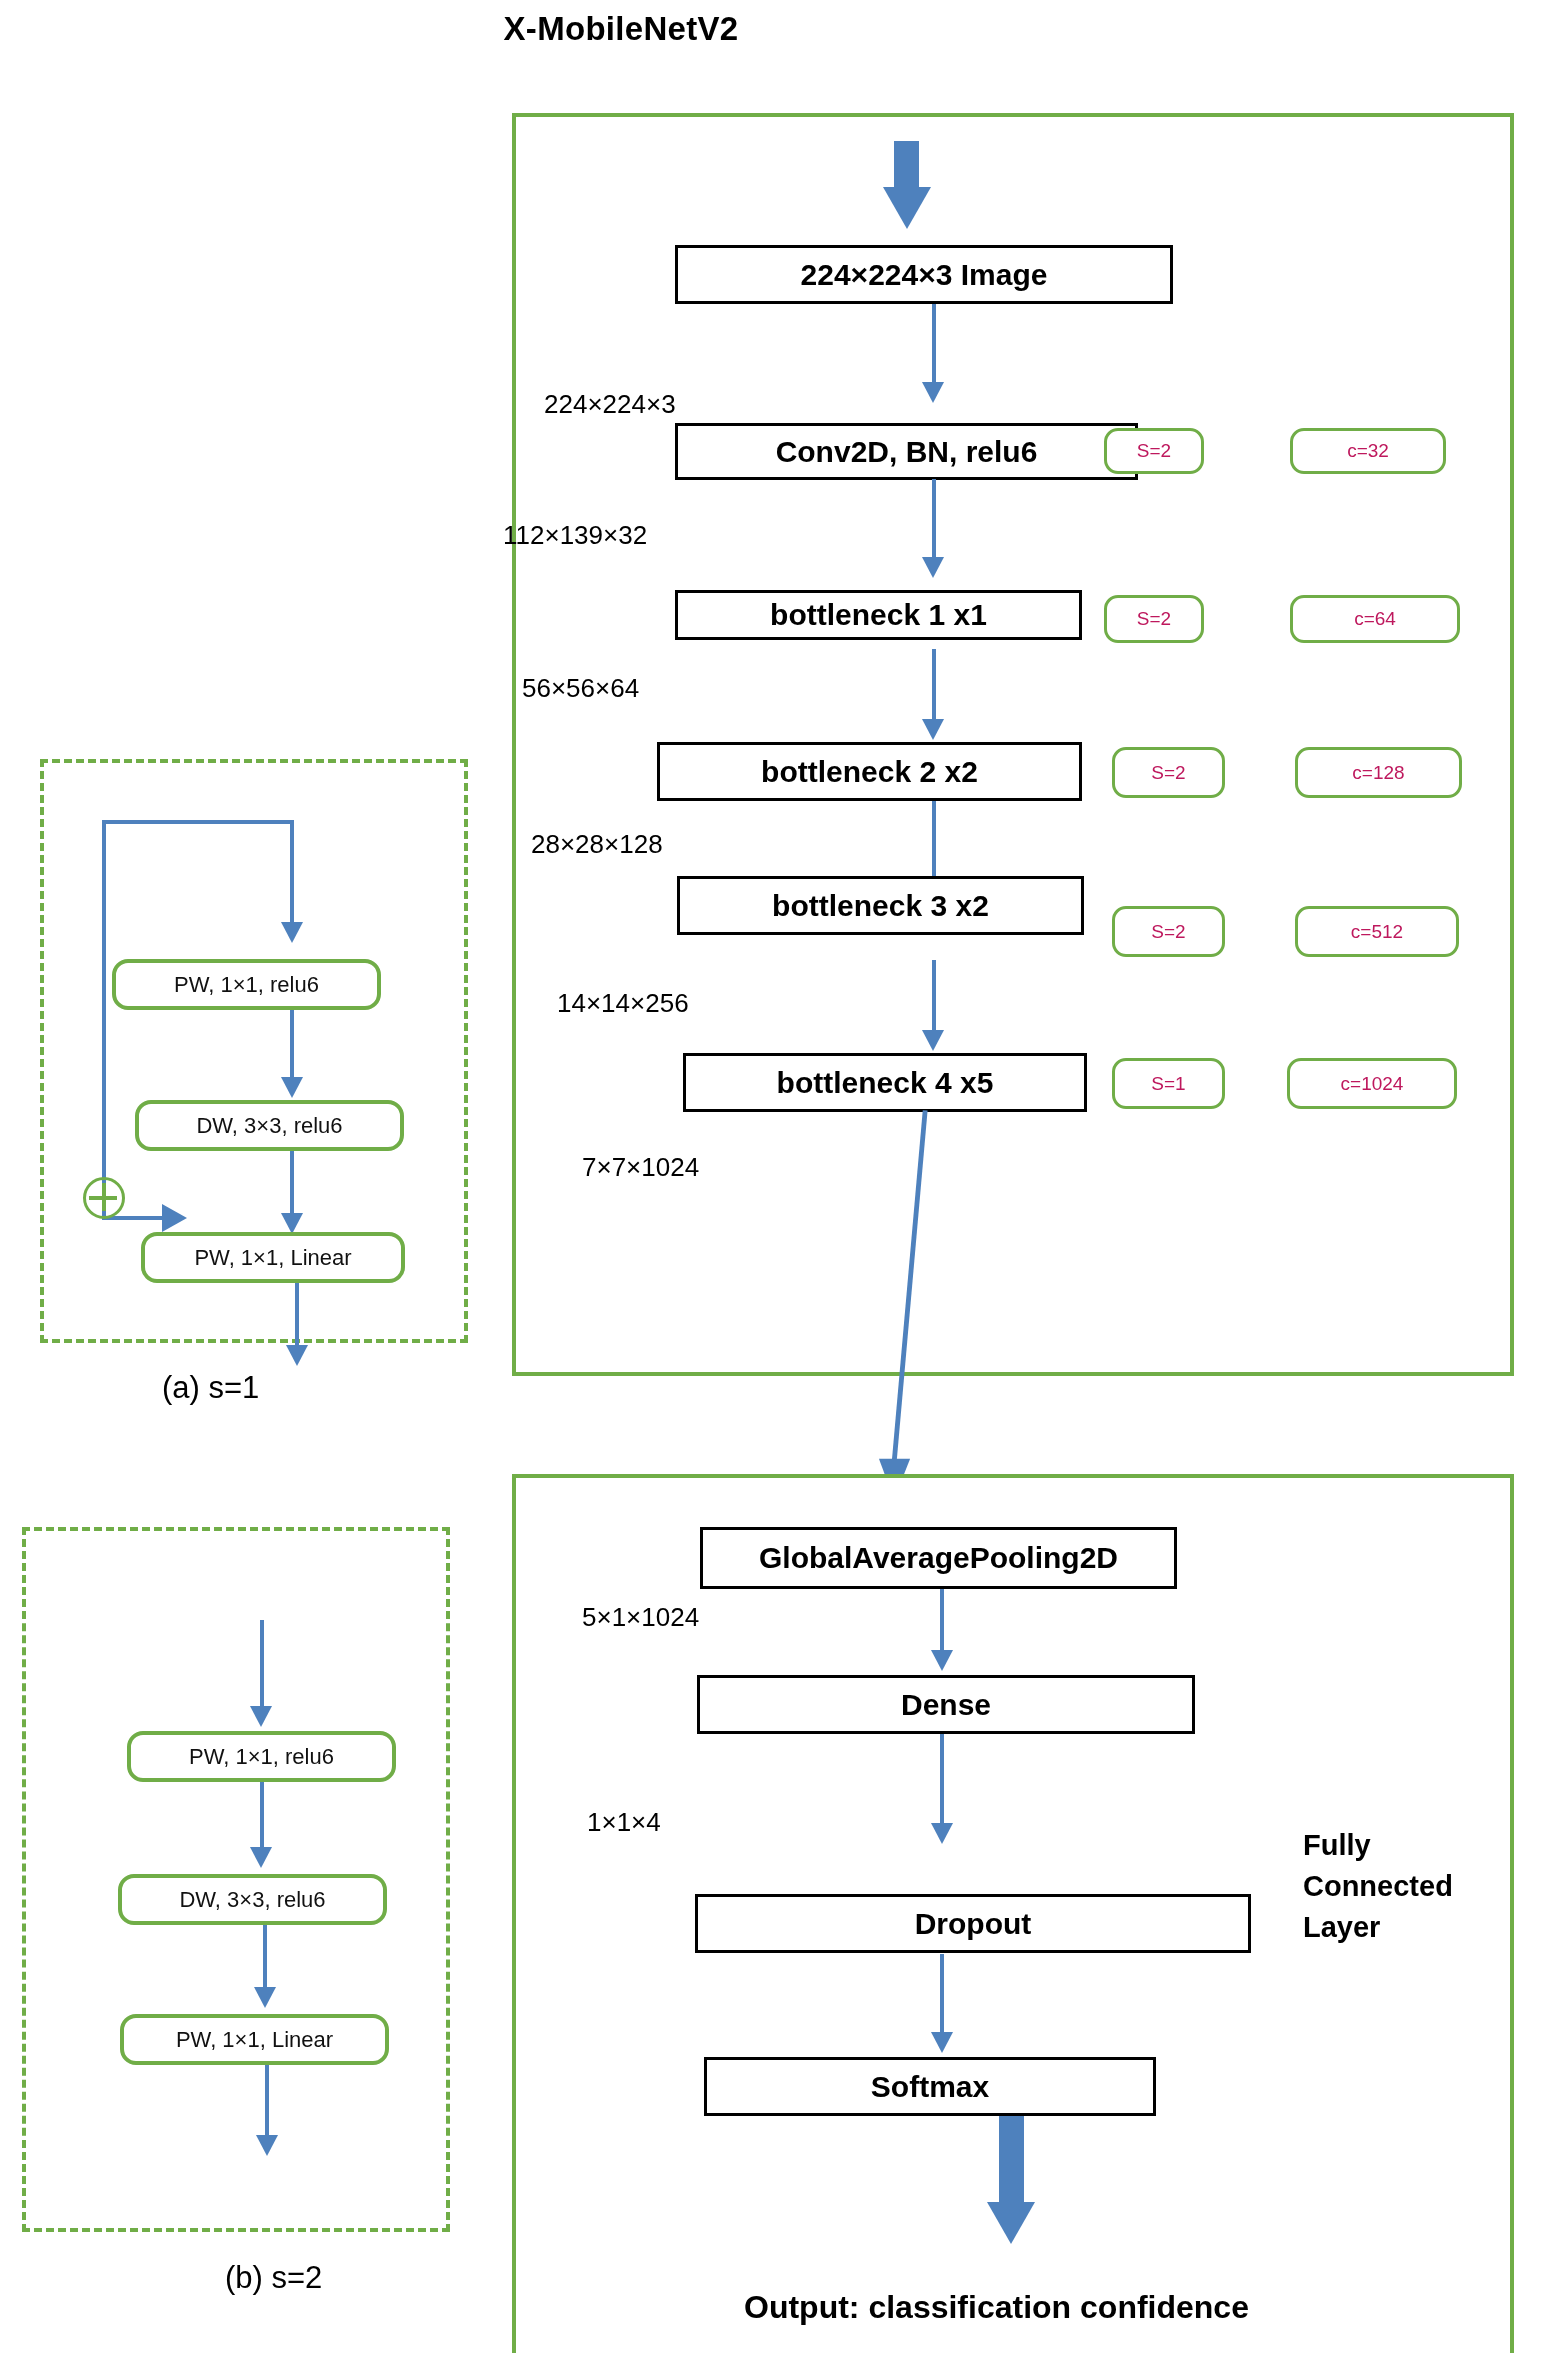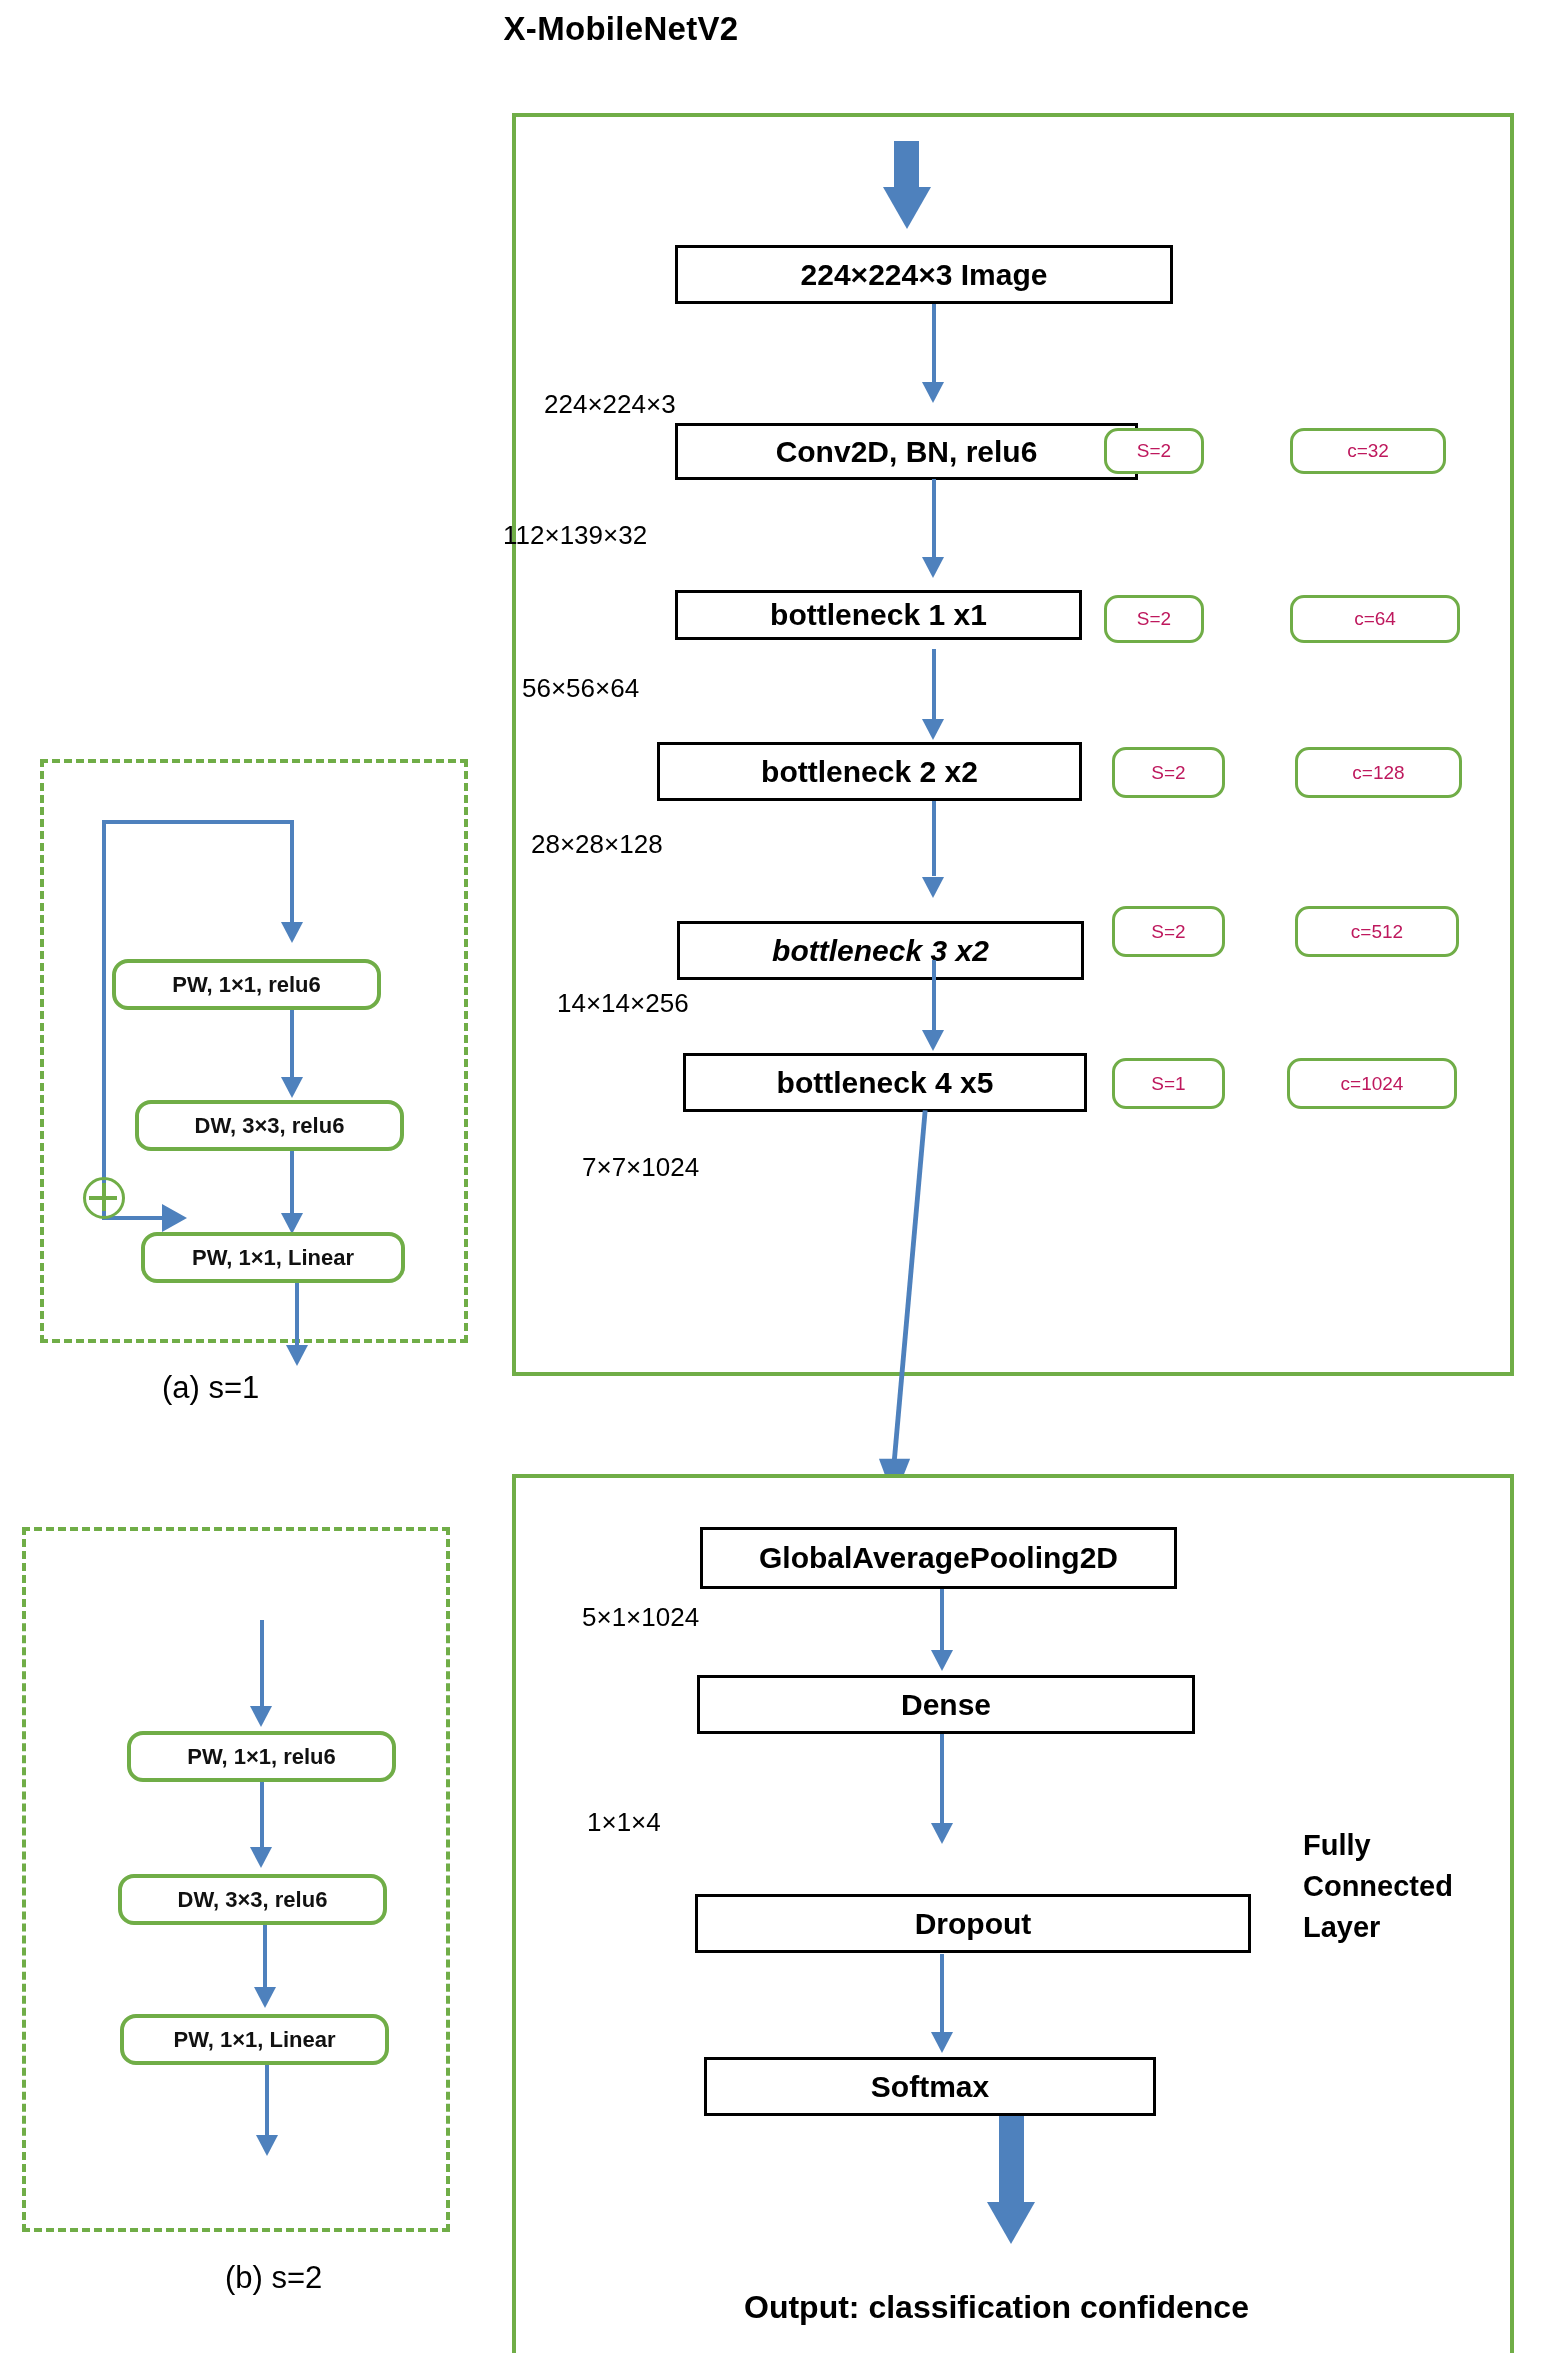--- a/index.html
+++ b/index.html
@@ -55,21 +55,21 @@
   
   .dashed-panel{
     border:4.3px dashed #70ad47;background:#fff;box-sizing:border-box;
   }
   #panel-a{left:40px;top:759px;width:428px;height:584px;}
   #panel-b{left:21.5px;top:1527px;width:428px;height:705px;}
 
   .rbox{
     border:4.3px solid #70ad47;border-radius:16px;background:#fff;box-sizing:border-box;
     display:flex;align-items:center;justify-content:center;
-    font-size:22px;font-weight:bold;color:#111;
+    font-size:22px;font-weight:normal;color:#111;
   }
 
   .caption{font-size:31px;white-space:nowrap;}
 
   
   .plus-circle{
     width:42px;height:42px;border:3.8px solid #70ad47;border-radius:50%;
     box-sizing:border-box;position:absolute;
   }
   .plus-circle:before,.plus-circle:after{
@@ -130,21 +130,21 @@
 <div class="abs pill" style="left:1112px;top:747px;width:113px;height:51px;">
   <span>S=2</span>
 </div>
 <div class="abs pill" style="left:1295px;top:747px;width:167px;height:51px;">
   <span>c=128</span>
 </div>
 <div class="abs dim" style="left:531px;top:829px;">28×28×128</div>
 <div class="abs vline thin" style="left:932px;top:801px;height:75px;"></div>
 <div class="abs arrowhead sm" style="left:922px;top:877px;"></div>
 
-<div class="abs blk" style="left:677px;top:921px;width:407px;height:59px;font-style:italic;">
+<div class="abs blk" style="left:677px;top:876px;width:407px;height:59px;">
   <span>bottleneck 3 x2</span>
 </div>
 <div class="abs pill" style="left:1112px;top:906px;width:113px;height:51px;">
   <span>S=2</span>
 </div>
 <div class="abs pill" style="left:1295px;top:906px;width:164px;height:51px;">
   <span>c=512</span>
 </div>
 <div class="abs dim" style="left:557px;top:988px;">14×14×256</div>
 <div class="abs vline thin" style="left:932px;top:960px;height:70px;"></div>

